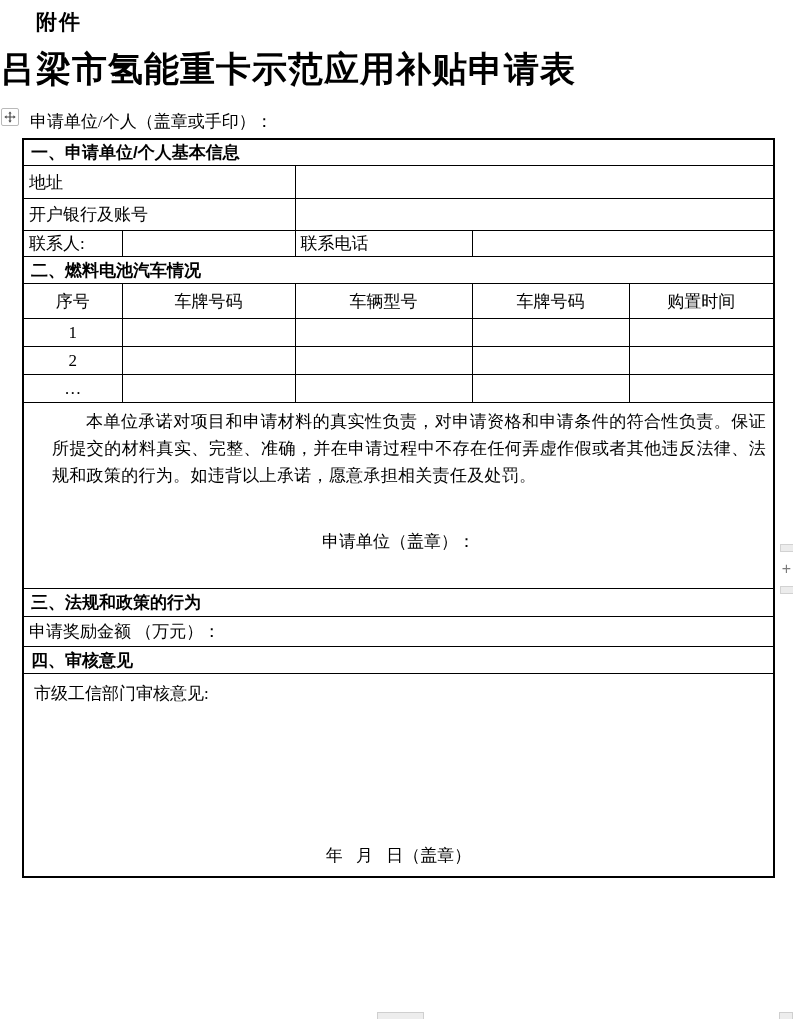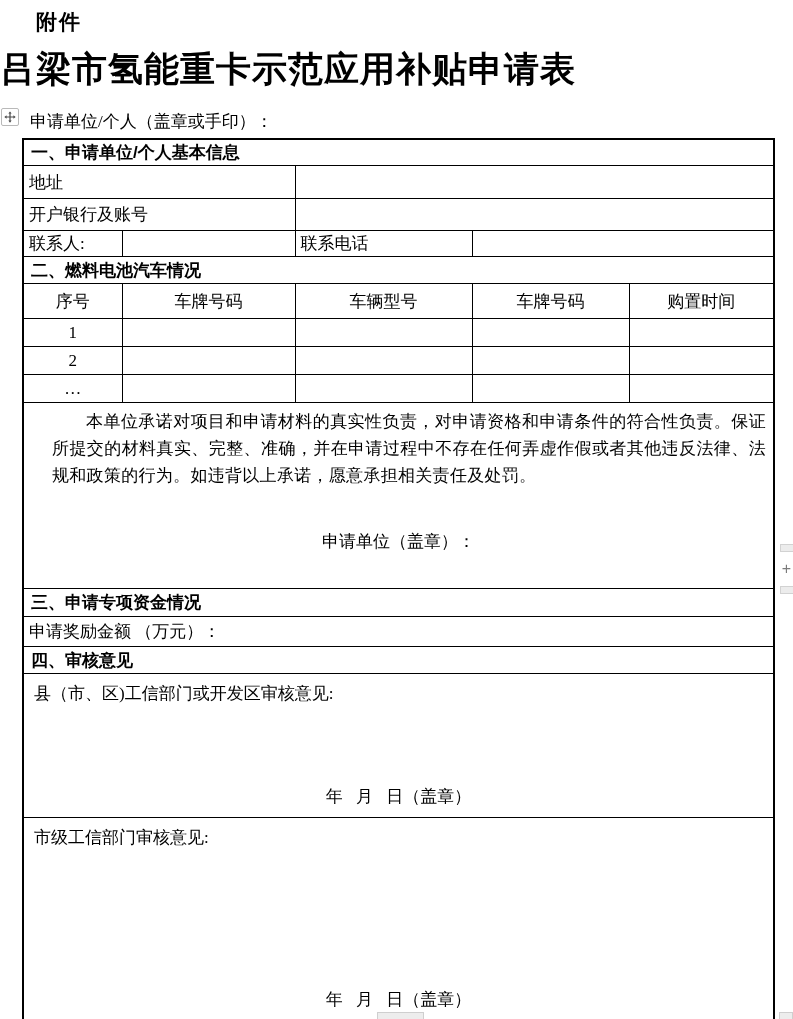--- a/index.html
+++ b/index.html
@@ -170,36 +170,28 @@
   <tr class="bt2">
     <td colspan="5" class="big">
       <div class="commit-wrap">
         <div class="commit-p">本单位承诺对项目和申请材料的真实性负责，对申请资格和申请条件的符合性负责。保证所提交的材料真实、完整、准确，并在申请过程中不存在任何弄虚作假或者其他违反法律、法规和政策的行为。如违背以上承诺，愿意承担相关责任及处罚。</div>
         <div class="seal-line">申请单位（盖章）：</div>
       </div>
     </td>
   </tr>
 
   <tr class="h28 sec bt2">
-    <td colspan="5">三、申请专项资金情况</td>
+    <td colspan="5">三、法规和政策的行为</td>
   </tr>
   <tr class="h30 bt2">
     <td colspan="5">申请奖励金额 （万元）：</td>
   </tr>
 
   <tr class="h27 sec bt2">
     <td colspan="5">四、审核意见</td>
-  </tr>
-  <tr class="bt2">
-    <td colspan="5" class="big">
-      <div class="cell-fill county-wrap">
-        <div class="opinion-label">县（市、区)工信部门或开发区审核意见:</div>
-        <div class="date-line">年 月 日（盖章）</div>
-      </div>
-    </td>
   </tr>
   <tr class="bt2">
     <td colspan="5" class="big">
       <div class="cell-fill city-wrap">
         <div class="opinion-label">市级工信部门审核意见:</div>
         <div class="date-line">年 月 日（盖章）</div>
       </div>
     </td>
   </tr>
 </tbody>

